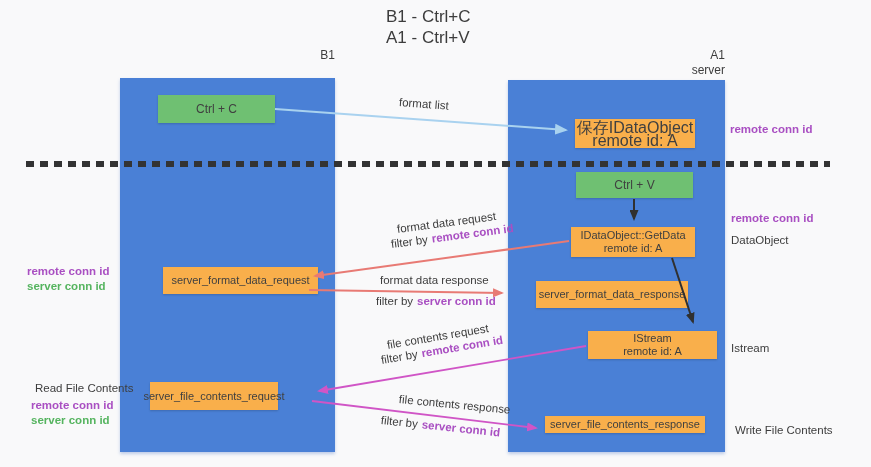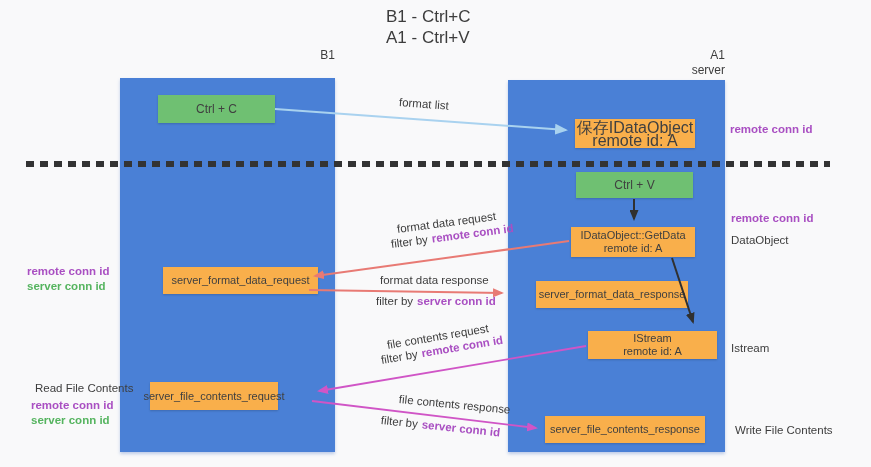--- a/index.html
+++ b/index.html
@@ -42,21 +42,21 @@
   .green  { background:#6fc072; font-size:12px; }
   .orange { background:#f9af4b; font-size:11px; line-height:13px; }
   #node-ctrl-c  { left:158px; top:95px;  width:117px; height:28px; }
   #node-save    { left:575px; top:119px; width:120px; height:29px; font-size:16px; }
   #node-ctrl-v  { left:576px; top:172px; width:117px; height:26px; }
   #node-getdata { left:571px; top:227px; width:124px; height:30px; }
   #node-sfdreq  { left:152px; top:267px; width:155px; height:27px;margin-left:11px; }
   #node-sfdres  { left:536px; top:281px; width:152px; height:27px; }
   #node-istream { left:588px; top:331px; width:129px; height:28px; }
   #node-sfcreq  { left:150px; top:382px; width:128px; height:28px; }
-  #node-sfcres  { left:545px; top:416px; width:160px; height:27px;justify-content:center; }
+  #node-sfcres  { left:545px; top:416px; width:160px; height:17px;justify-content:center; }
 
   
   .lbl { font-size:11.5px; color:#3d3d3d; white-space:nowrap; transform-origin:left center; }
   .pv { color:#a94fc2; font-weight:bold; }
   .gv { color:#55b45f; font-weight:bold; }
   .fb { margin-right:4px; }
   #lbl-format-list { left:399px; top:96px;  transform:rotate(4.3deg); }
   #lbl-fdr   { left:397px; top:223px; transform:rotate(-7.5deg); }
   #lbl-fbr1  { left:391px; top:238px; transform:rotate(-7.5deg); }
   #lbl-fdres { left:380px; top:274px; }

